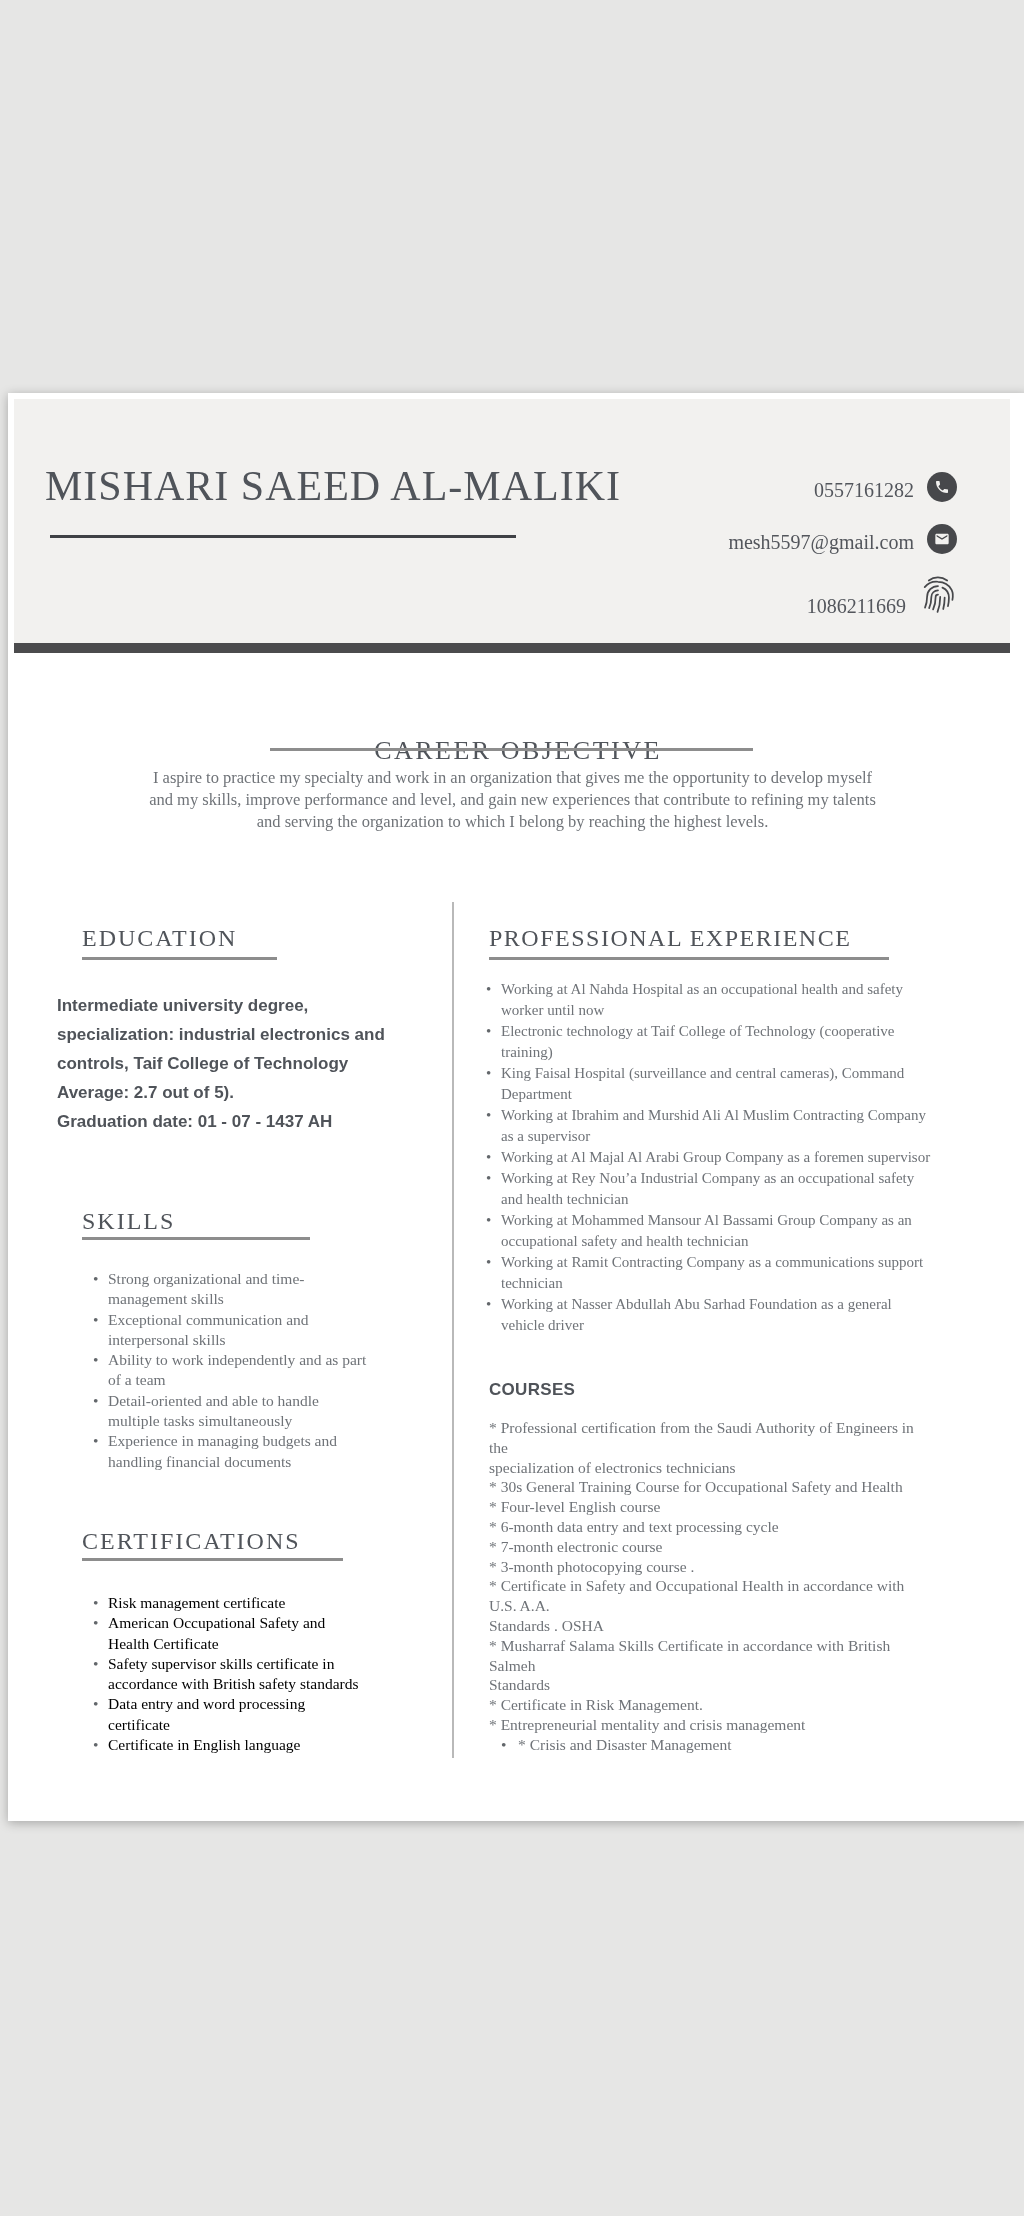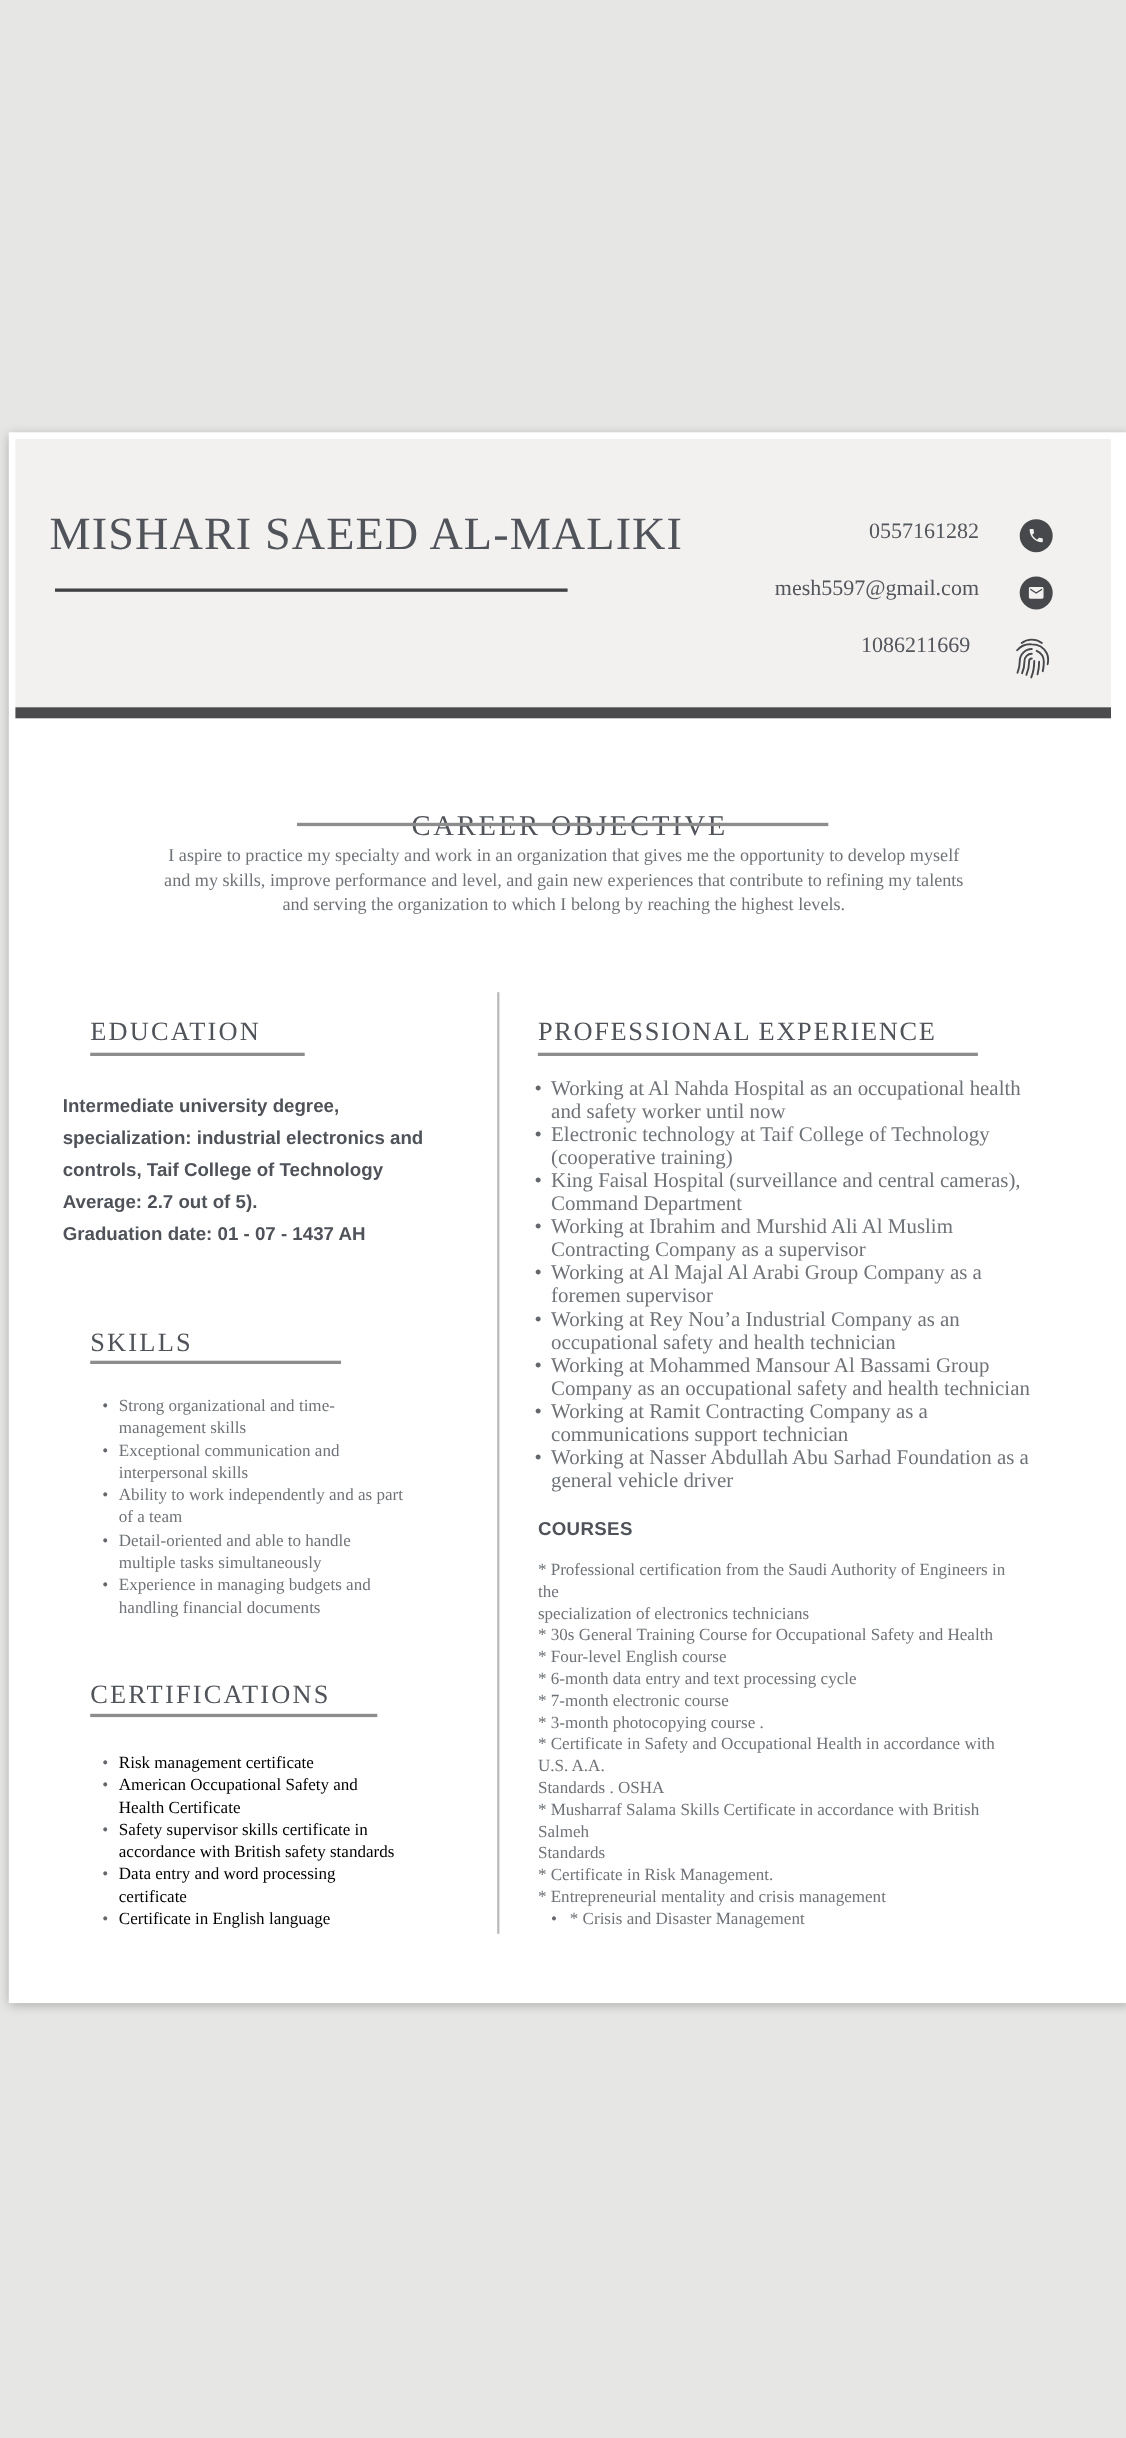--- a/index.html
+++ b/index.html
@@ -7,21 +7,21 @@
   .stage { position:relative; width:1024px; height:2216px; background:#e6e6e5; overflow:hidden;
            font-family:"Liberation Serif","DejaVu Serif",serif; }
   .page { position:absolute; left:8px; top:393px; width:1020px; height:1428px; background:#ffffff;
           box-shadow:0 2px 10px rgba(0,0,0,.28); }
 
   
   .header { position:absolute; left:6px; top:6px; width:996px; height:244px; background:#f2f1ef; }
   .person-name { position:absolute; left:31px; top:64px; font-size:42px; font-weight:400;
                  letter-spacing:1px; color:#50545a; line-height:46px; white-space:nowrap; }
   .name-underline { position:absolute; left:36px; top:136px; width:466px; height:3px; background:#3f4145; }
-  .contact-row { position:absolute; right:53px; display:flex; align-items:flex-start; gap:37px; height:30px; }
+  .contact-row { position:absolute; right:53px; display:flex; align-items:flex-end; gap:13px; height:30px; }
   .contact-row.r1 { top:73px; } .contact-row.r2 { top:125px; }
   .contact-row.r3 { top:177px; height:42px; }
   .contact-text { font-size:20px; color:#53565c; white-space:nowrap; }
   .badge { width:30px; height:30px; border-radius:50%; background:#47484b; display:flex;
            align-items:center; justify-content:center; flex:0 0 auto; }
   .badge svg { width:16px; height:16px; fill:#f2f1ef; }
   .fp svg { width:38px; height:42px; color:#47484b; }
   .topbar { position:absolute; left:6px; top:250px; width:996px; height:10px; background:#4b4b4d; }
 
   
@@ -51,21 +51,21 @@
   ul.blist li::before { content:"•"; position:absolute; left:1px; top:0; color:#63676b; }
   .skills-list { left:84px; top:876px;  width:275px; font-size:15.5px; line-height:20.3px; color:#6f7378; }
   .cert-list   { left:84px; top:1200px; width:275px; font-size:15.5px; line-height:20.3px; color:#000000; }
 
   
   .vdivider { position:absolute; left:444px; top:509px; width:2px; height:856px; background:#b9b9b9; }
 
   
   .exp-title { left:481px; top:531px; letter-spacing:1.5px; }
   .exp-rule  { left:481px; top:564px; width:400px; }
-  .exp-list  { left:477px; top:586px; width:452px; font-size:19px; line-height:21px; color:#6f7378; }
+  .exp-list  { left:477px; top:586px; width:452px; font-size:15px; line-height:21px; color:#6f7378; }
   .exp-list li { padding-left:17px; }
   .courses-title { position:absolute; left:481px; top:986px; font-family:"Liberation Sans","DejaVu Sans",sans-serif;
                    font-weight:700; font-size:17px; color:#4f5359; line-height:22px; letter-spacing:.3px; }
   .courses-lines { position:absolute; left:481px; top:1025px; font-size:15.5px; line-height:19.8px; color:#6f7378; }
   .courses-lines div { white-space:nowrap; }
   .courses-bullet { position:absolute; left:492px; top:1342px; font-size:15.5px; line-height:19.8px;
                     color:#6f7378; padding-left:18px; }
   .courses-bullet::before { content:"•"; position:absolute; left:1px; top:0; color:#63676b; }
 </style>
 </head>

